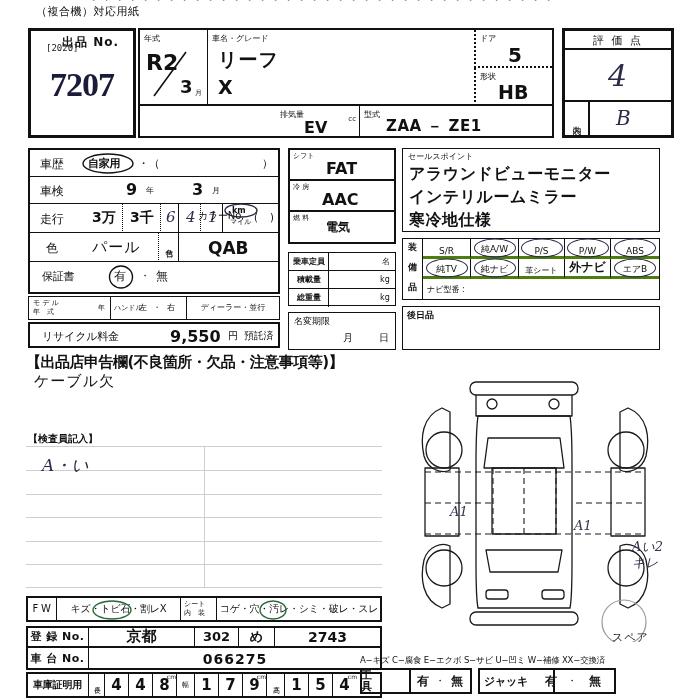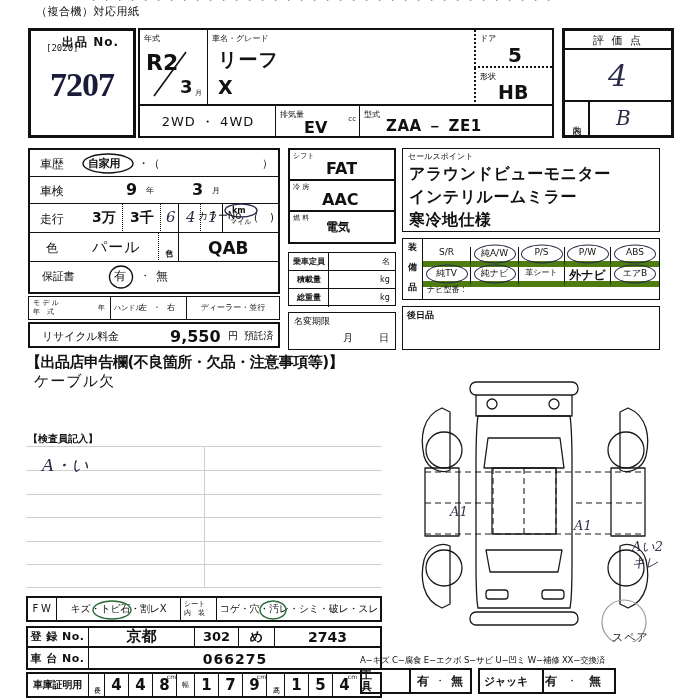--- a/index.html
+++ b/index.html
@@ -100,22 +100,22 @@
   .caprow { position:absolute; left:289px; width:106px; height:18px; border-bottom:1px solid #111;}
   .capl { position:absolute; left:289px; width:40px; height:18px; border-right:1px solid #111;}
 
   #namechg { left:288px; top:312px; width:108px; height:38px; border:1px solid #111;}
 
   
   #sp { left:402px; top:148px; width:258px; height:84px; border:1px solid #111;}
   #eq { left:402px; top:238px; width:258px; height:62px; border:1px solid #111;}
   #eq-lbl { left:403px; top:239px; width:20px; height:60px; border-right:1px solid #111;}
   .eqcell {
-    position:absolute; height:20px; border-right:1px solid #111; border-bottom:6px solid #4d7c0f;
-    display:flex; align-items:flex-start; justify-content:center; font-size:9px;margin-top:8px;
+    position:absolute; height:20px; border-right:1px solid #111; border-bottom:3px solid #4d7c0f;
+    display:flex; align-items:flex-end; justify-content:center; font-size:9px;
   }
   .circ::after {
     content:""; position:absolute; left:50%; top:50%;
     width:40px; height:17px; transform:translate(-50%,-50%);
     border:1.6px solid #2b2b4a; border-radius:50%;
   }
   #eq-nav { left:423px; top:279px; width:236px; height:20px; font-size:8px; padding-left:4px; display:flex; align-items:center;}
 
   #later { left:402px; top:306px; width:258px; height:44px; border:1px solid #111;}
 
@@ -150,21 +150,21 @@
   
   #dims { left:26px; top:672px; width:356px; height:26px; border:2px solid #111;}
   .dimcell { position:absolute; top:673px; height:24px; border-right:1px solid #111; }
 
   
   #legend { left:360px; top:655px; font-size:8.5px; letter-spacing:-0.2px;}
   #tool { left:360px; top:668px; width:112px; height:26px; border:2px solid #111;}
   #tool-l { left:361px; top:669px; width:50px; height:24px; border-right:2px solid #111;}
   #tool-v { left:411px; top:669px; width:60px; height:24px;}
   #jack { left:478px; top:668px; width:138px; height:26px; border:2px solid #111;}
-  #jack-l { left:479px; top:669px; width:65px; height:24px; border-right:2px solid #111;}
+  #jack-l { left:479px; top:669px; width:76px; height:24px; border-right:2px solid #111;}
   #jack-v { left:535px; top:669px; width:80px; height:24px;}
 
   
   #diagram { left:398px; top:372px; width:302px; height:270px;}
   #spare-lbl { left:612px; top:630px; font-size:11px; letter-spacing:1px;}
 
   .dmark { position:absolute; font-family:"DejaVu Serif", serif; font-style:italic; color:#33334d; font-size:13px;}
 </style>
 </head>
 <body>
@@ -201,23 +201,20 @@
 
   <div class="abs" id="v-door">
     <span class="minilbl">ドア</span>
     <span class="bigval" style="left:32px;top:13px;font-size:20px;">5</span>
   </div>
   <div class="abs" id="v-shape">
     <span class="minilbl">形状</span>
     <span class="bigval" style="left:22px;top:13px;font-size:19px;">HB</span>
   </div>
 
-  <div class="bx" id="v-wd" style="border:none;border-right:1px solid #111;">
-    <span class="abs lbl ctr" style="left:0;top:0;width:136px;height:30px;font-size:13px;letter-spacing:1px;">2WD ・ 4WD</span>
-  </div>
 
   <div class="bx" id="v-disp" style="border:none;border-right:1px solid #111;">
     <span class="minilbl">排気量</span>
     <span class="abs lbl-xs" style="right:3px;top:10px;">cc</span>
     <span class="bigval" style="left:28px;top:12px;font-size:16px;">EV</span>
   </div>
 
   <div class="abs" id="v-model">
     <span class="minilbl">型式</span>
     <span class="bigval" style="left:26px;top:11px;font-size:15px;letter-spacing:0.5px;">ZAA － ZE1</span>

